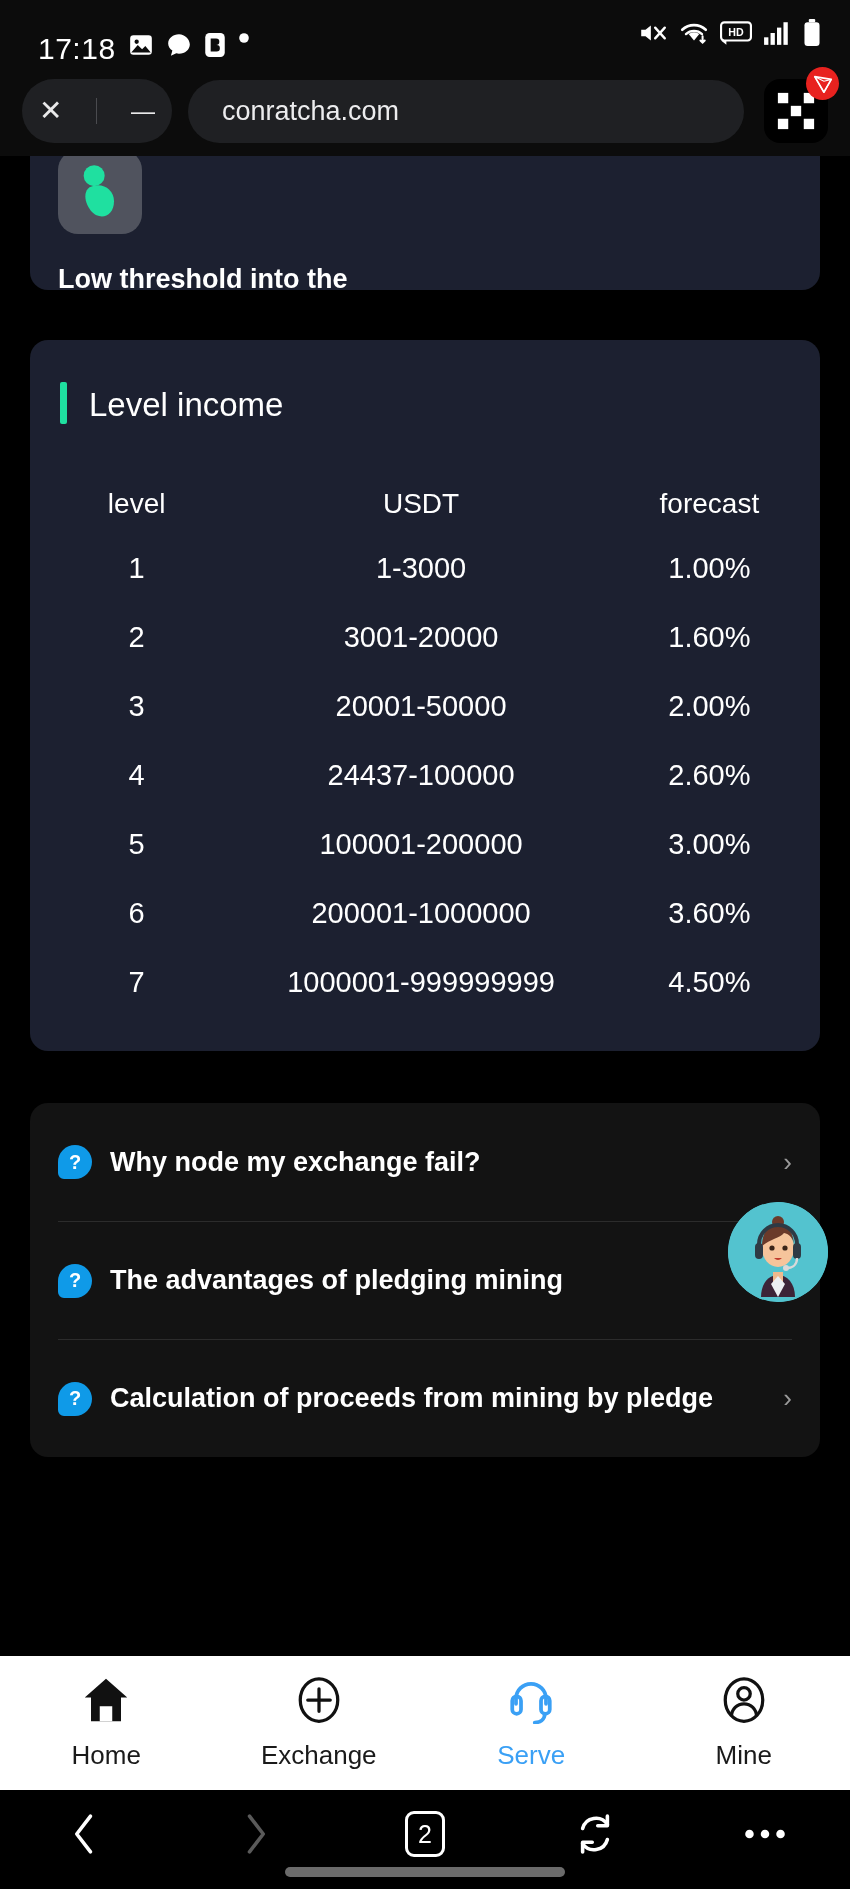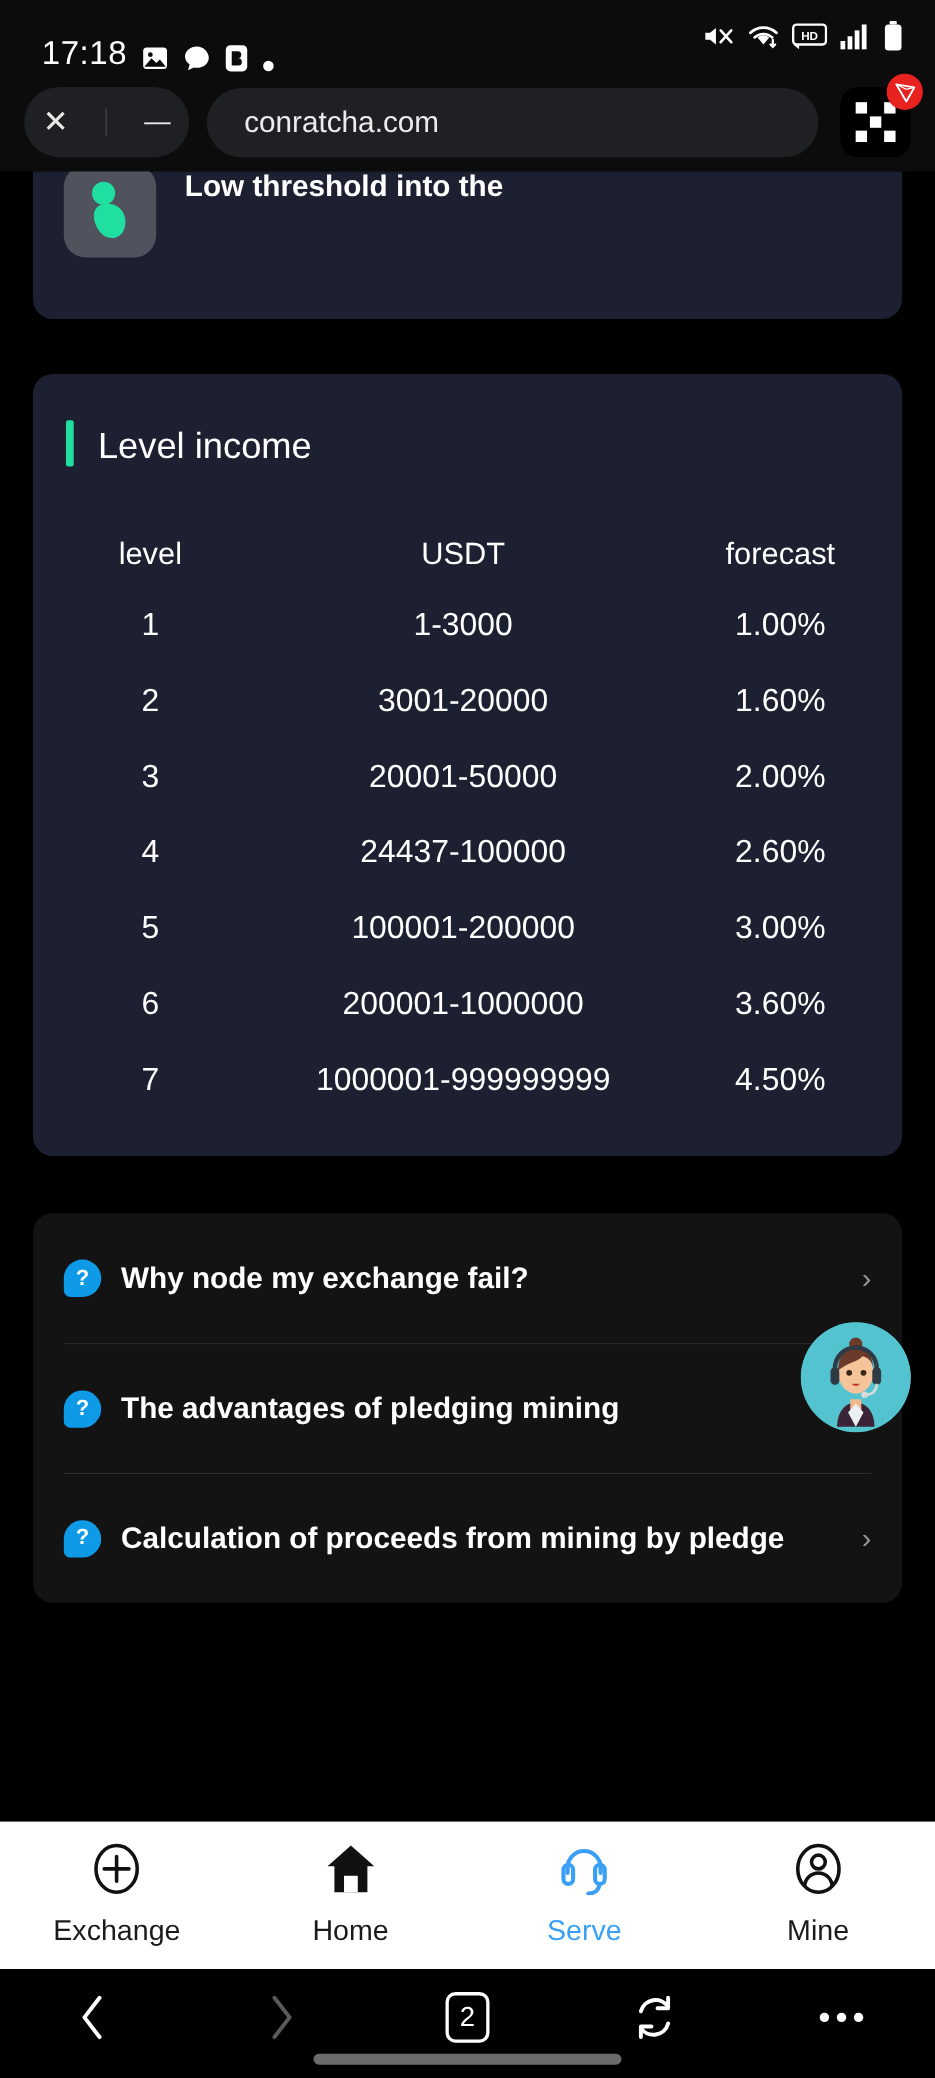--- a/index.html
+++ b/index.html
@@ -10,21 +10,21 @@
     overflow:hidden;
   }
   #screen { position:relative; width:850px; height:1889px; background:#000; }
 
   
   .statusbar {
     height:66px; background:#0c0c0c;
     display:flex; align-items:center; justify-content:space-between;
     padding:0 28px 0 38px;
   }
-  .sb-left { display:flex; align-items:flex-end; gap:12px;margin-top:32px; }
+  .sb-left { display:flex; align-items:flex-start; gap:12px;margin-top:32px; }
   .sb-time { color:#fff; font-size:30px; letter-spacing:.5px; }
   .sb-right { display:flex; align-items:center; gap:11px; }
   .sb-ico { display:inline-flex; align-items:center; }
 
   
   .browserbar {
     height:90px; background:#0c0c0c;
     display:flex; align-items:center; gap:16px; padding:0 22px;
   }
   .pill-left {
@@ -57,21 +57,21 @@
     background:#000; overflow:hidden;
   }
   .card {
     background:#1c2030; border-radius:18px; margin:0 30px;
   }
 
   
   .promo {
     margin-top:-28px; padding:22px 28px 30px 28px;
     display:flex; gap:26px; align-items:flex-start;
-    height:162px; overflow:hidden;
+    height:162px; overflow:hidden;flex-direction:column;
   }
   .promo-icon {
     width:84px; height:84px; border-radius:20px; background:#50535e;
     flex:0 0 auto; display:flex; align-items:center; justify-content:center;
   }
   .promo-txt { padding-top:2px; }
   .promo-title {
     color:#fff; font-size:27px; font-weight:700; line-height:34px;
     margin-bottom:14px;
   }
@@ -347,34 +347,34 @@
         <circle cx="58" cy="66" r="3" fill="#d9d9d9"></circle>
       </svg>
     </div>
 
   </div>
 
   <div class="appnav">
     <div class="nav-item">
       <span>
         <svg width="50" height="48" viewBox="0 0 40 38">
-            <ellipse cx="20" cy="19" rx="15" ry="17" fill="none" stroke="#111" stroke-width="2.6"></ellipse>
-            <path d="M20 10v18M11 19h18" stroke="#111" stroke-width="2.6" stroke-linecap="round"></path>
-          </svg>
-      </span>
-      <span class="nav-label">Exchange</span>
+            <path d="M20 2L3 17h5v19h24V17h5z" fill="#111"></path>
+            <rect x="15" y="24" width="10" height="12" fill="#fff"></rect>
+          </svg>
+      </span>
+      <span class="nav-label">Home</span>
     </div>
     <div class="nav-item">
       <span>
         <svg width="50" height="48" viewBox="0 0 40 38">
-            <path d="M20 2L3 17h5v19h24V17h5z" fill="#111"></path>
-            <rect x="15" y="24" width="10" height="12" fill="#fff"></rect>
-          </svg>
-      </span>
-      <span class="nav-label">Home</span>
+            <ellipse cx="20" cy="19" rx="15" ry="17" fill="none" stroke="#111" stroke-width="2.6"></ellipse>
+            <path d="M20 10v18M11 19h18" stroke="#111" stroke-width="2.6" stroke-linecap="round"></path>
+          </svg>
+      </span>
+      <span class="nav-label">Exchange</span>
     </div>
     <div class="nav-item active">
       <span>
         <svg width="50" height="48" viewBox="0 0 40 38">
             <path d="M8 22v-4a12 12 0 0124 0v4" fill="none" stroke="#3aa0f5" stroke-width="3" stroke-linecap="round"></path>
             <rect x="5" y="16" width="7" height="14" rx="3.5" fill="none" stroke="#3aa0f5" stroke-width="3"></rect>
             <rect x="28" y="16" width="7" height="14" rx="3.5" fill="none" stroke="#3aa0f5" stroke-width="3"></rect>
             <path d="M31 30c0 5-4 7-8 7" fill="none" stroke="#3aa0f5" stroke-width="3" stroke-linecap="round"></path>
           </svg>
       </span>

